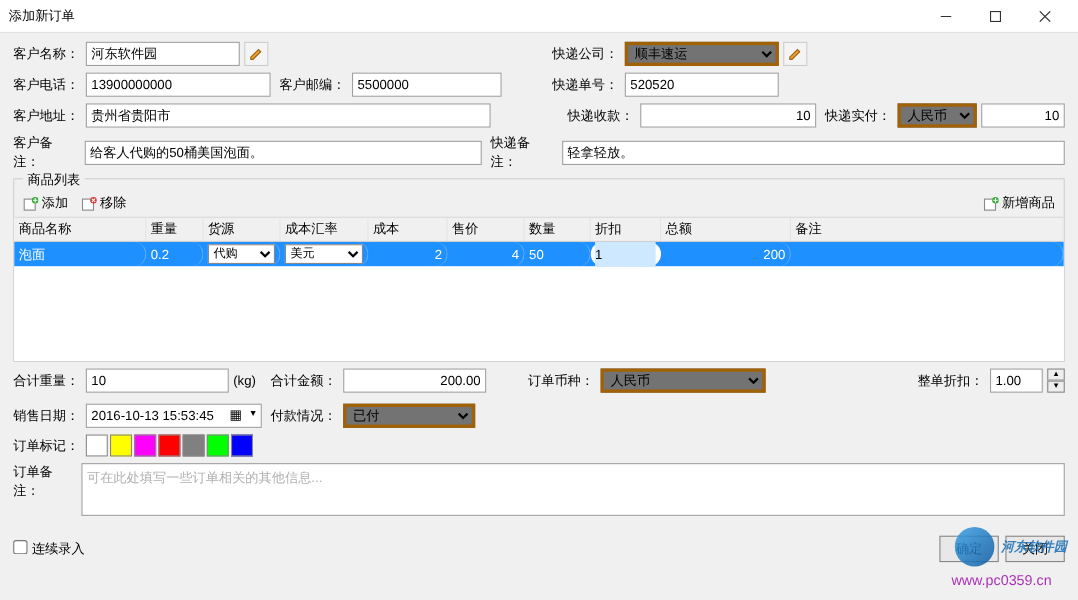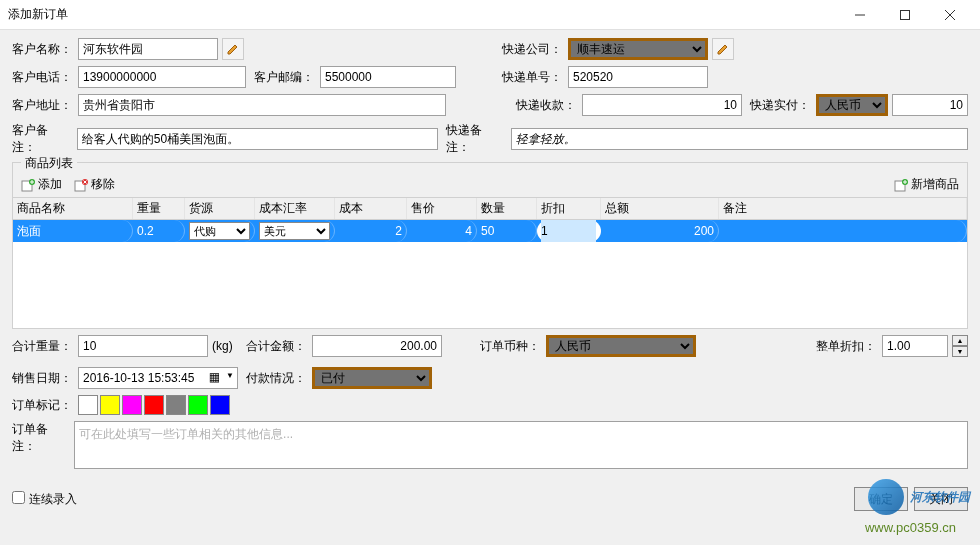--- a/index.html
+++ b/index.html
@@ -33,21 +33,21 @@
 .td input { width: 100%; background: transparent; border: none; color: inherit; height: 100%; }
 .td select { width: 100%; background: #fff; color: #000; border: 1px solid #888; height: 18px; font-size: 11px; }
 .textarea { width: 100%; height: 48px; border: 1px solid #a0a0a0; background: #fff; padding: 4px; resize: none; }
 .textarea::placeholder { color: #b0b0b0; }
 .color-boxes { display: flex; gap: 2px; }
 .color-box { width: 20px; height: 20px; border: 1px solid #888; cursor: pointer; }
 .checkbox { width: 13px; height: 13px; margin-right: 4px; }
 .footer { display: flex; align-items: center; justify-content: space-between; padding: 4px 12px 6px 12px; }
 .btn { height: 24px; padding: 0 14px; border: 1px solid #888; background: #e8e8e8; cursor: pointer; }
 .watermark { position: absolute; right: 10px; bottom: 30px; font-size: 22px; font-weight: bold; font-style: italic; color: #1a6fb8; opacity: 0.85; display: flex; align-items: center; gap: 6px; }
-.wm-url { position: absolute; right: 24px; bottom: 10px; font-size: 13px; color: #4d7c0f; opacity: 0.9; }
+.wm-url { position: absolute; right: 24px; bottom: 10px; font-size: 13px; color: #a21caf; opacity: 0.9; }
 .wm-ball { width: 36px; height: 36px; border-radius: 50%; background: linear-gradient(135deg,#3aa0e8,#0a5aa0); position: relative; }
 .col-name{width:120px}.col-wt{width:52px}.col-src{width:70px}.col-rate{width:80px}.col-cost{width:72px}.col-price{width:70px}.col-qty{width:60px}.col-disc{width:64px}.col-total{width:118px}.col-note{flex:1}
 </style>
 </head>
 <body>
 
 <div class="titlebar">
   <span class="titlebar-text">添加新订单</span>
   <div class="titlebar-btns">
     <div class="titlebar-btn">
@@ -110,21 +110,21 @@
     <span class="label" style="width:66px;text-align:right">快递实付：</span>
     <select class="select" style="width:72px"><option>人民币</option></select>
     <input class="input num-right" style="width: 76px;" value="10">
   </div>
 
   <div class="row">
     <span class="label">客户备注：</span>
     <input class="input" style="width: 368px;" value="给客人代购的50桶美国泡面。">
     <div style="flex:1"></div>
     <span class="label">快递备注：</span>
-    <input class="input" style="width: 466px; font-style: italic;" value="轻拿轻放。">
+    <input class="input" style="width: 466px;" value="轻拿轻放。">
   </div>
 
   <div class="groupbox">
     <span class="group-label">商品列表</span>
     <div class="toolbar" style="margin-top:-8px">
       <div class="tool-btn">
         <svg class="tool-icon" viewBox="0 0 14 14">
             <rect x="1" y="3" width="10" height="10" fill="#fff" stroke="#888"></rect>
             <circle cx="11" cy="4" r="3" fill="#3a3"></circle>
             <path d="M11 2v4M9 4h4" stroke="#fff"></path>
@@ -189,21 +189,21 @@
     <span class="label">合计重量：</span>
     <input class="input" style="width: 130px;" value="10">
     <span style="width:30px">(kg)</span>
     <span class="label">合计金额：</span>
     <input class="input num-right" style="width: 130px;" readonly="" value="200.00">
     <div style="width:30px"></div>
     <span class="label">订单币种：</span>
     <select class="select" style="width:150px"><option>人民币</option></select>
     <div class="spacer"></div>
     <span class="label">整单折扣：</span>
-    <input class="input" style="width: 66px;" value="1.00">
+    <input class="input" style="width: 48px;" value="1.00">
     <div style="display:flex;flex-direction:column">
       <button style="width:16px;height:11px;font-size:7px;border:1px solid #888;background:#eee">▲</button>
       <button style="width:16px;height:11px;font-size:7px;border:1px solid #888;background:#eee">▼</button>
     </div>
   </div>
 
   <div class="row" style="margin-top:10px">
     <span class="label">销售日期：</span>
     <div style="position:relative;display:flex">
       <input class="input" style="width: 160px;" value="2016-10-13 15:53:45">

